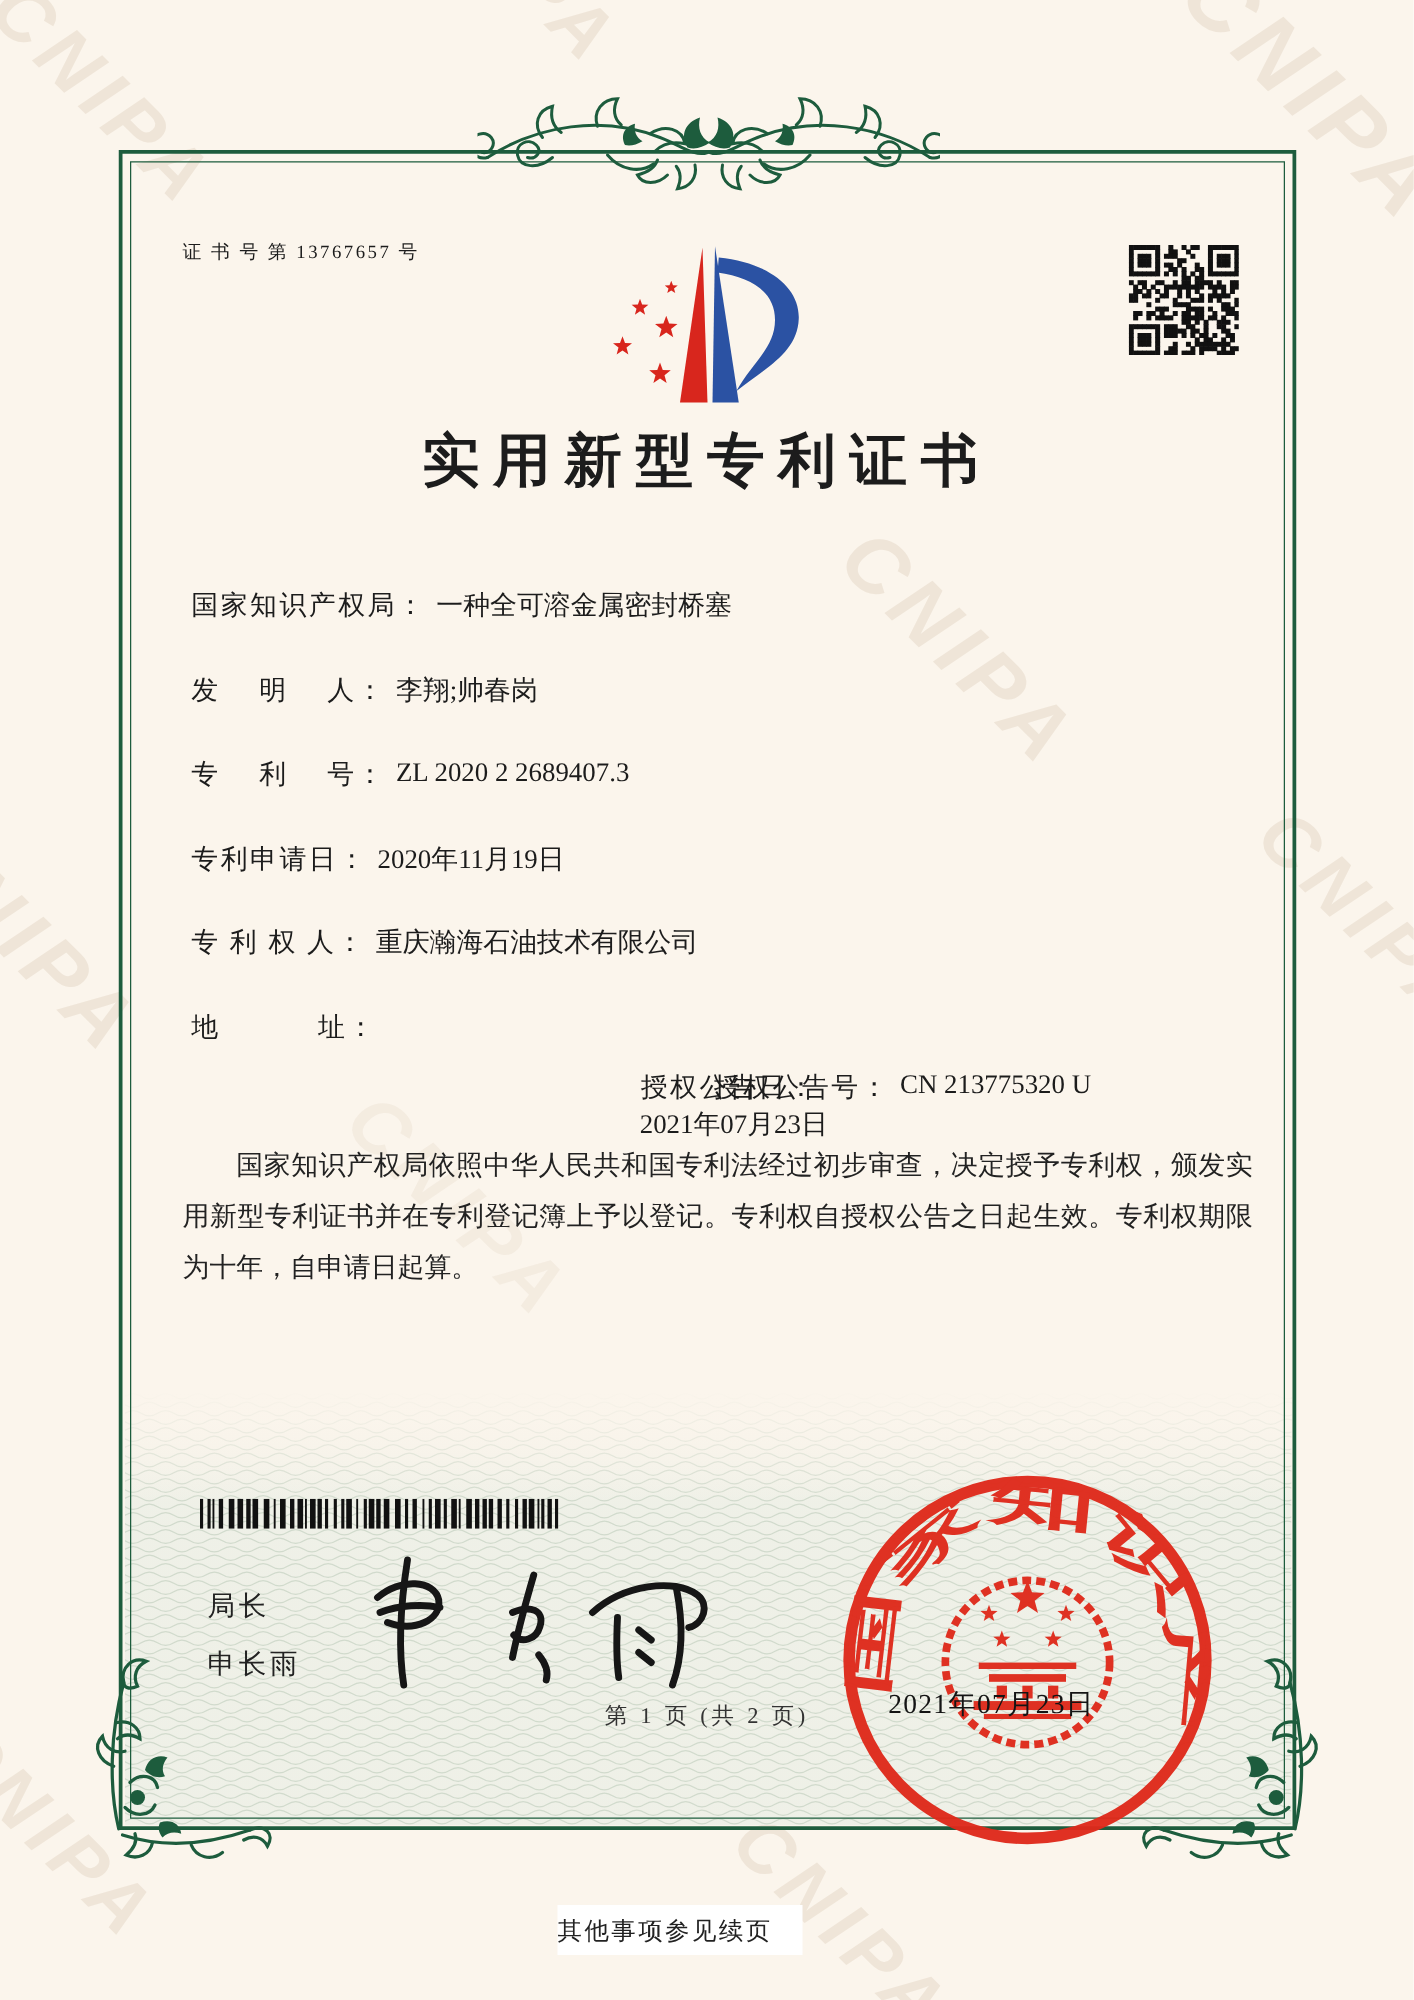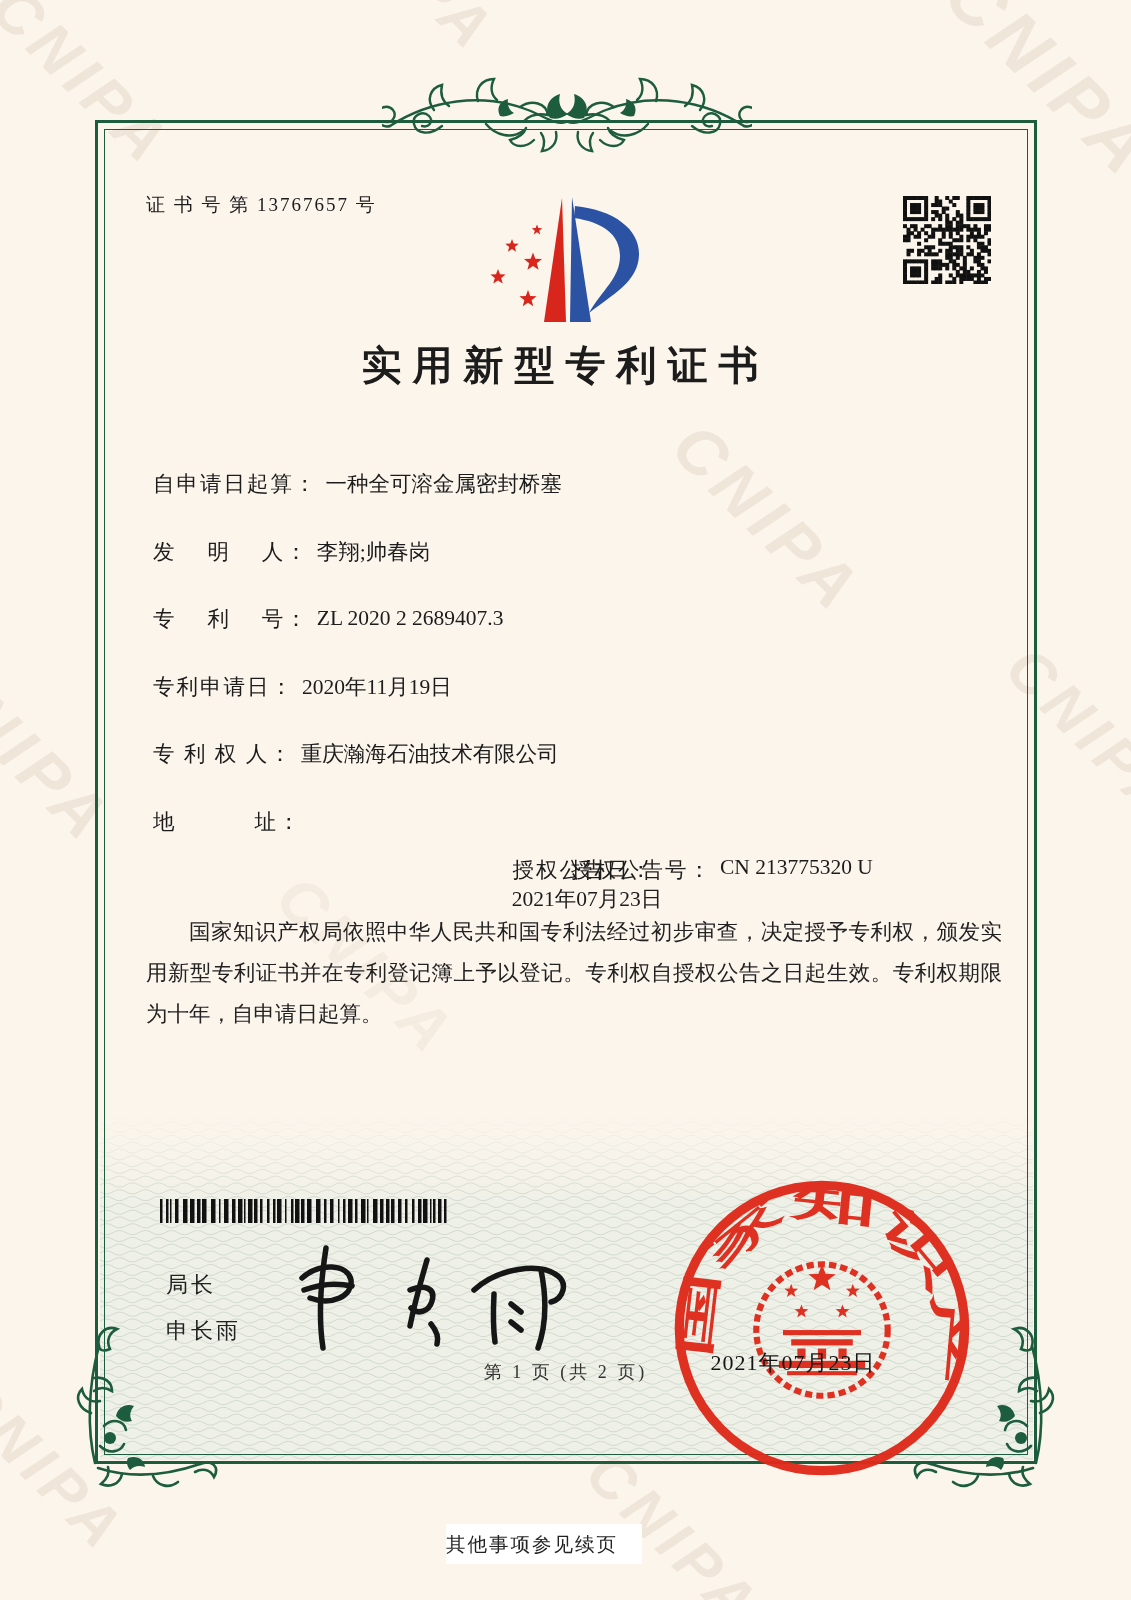--- a/index.html
+++ b/index.html
@@ -32,25 +32,25 @@
     border:3.5px solid #1d5c3d;z-index:3;}
   .border-inner{position:absolute;left:104px;top:129px;width:922px;height:1324px;
     border:1.5px solid #1d5c3d;z-index:3;}
   .orn{position:absolute;z-index:4;}
   
   .waves-wrap{position:absolute;left:100px;top:1112px;width:933px;height:348px;z-index:2;
     background:linear-gradient(180deg,rgba(238,240,231,0) 0%,rgba(238,240,231,.95) 26%,rgba(238,240,231,.95) 100%);}
   .waves-fade{position:absolute;left:0;top:0;width:100%;height:90px;
     background:linear-gradient(180deg,#fbf5ec 0%,rgba(251,245,236,0) 100%);}
   
-  .cert-no{position:absolute;left:146px;top:192px;font-size:19px;letter-spacing:2px;z-index:5;}
+  .cert-no{position:absolute;left:146px;top:192px;font-size:15px;letter-spacing:2px;z-index:5;}
   .logo{position:absolute;left:470px;top:182px;z-index:5;}
   .qr{position:absolute;left:903px;top:196px;z-index:5;}
   .title{position:absolute;left:0;top:338px;width:100%;text-align:center;
-    font-size:40px;font-weight:bold;letter-spacing:11px;z-index:5;}
+    font-size:46px;font-weight:bold;letter-spacing:11px;z-index:5;}
   
   .fields{position:absolute;left:153px;top:450px;width:860px;z-index:5;font-size:21.5px;}
   .frow{height:67.5px;display:flex;align-items:center;position:relative;}
   .flabel{letter-spacing:2px;white-space:pre;}
   .fvalue{margin-left:8px;white-space:pre;}
   .grant-row{height:56px;flex-direction:column;}
   .grant-second{position:absolute;left:418px;display:flex;}
   
   .paras{position:absolute;left:146px;top:912px;width:856px;z-index:5;
     font-size:21.5px;line-height:41px;text-align:justify;color:#222;}
@@ -522,21 +522,21 @@
       <rect x="70.40" y="84.48" width="4" height="4" fill="#111"></rect>
       <rect x="73.92" y="84.48" width="4" height="4" fill="#111"></rect>
       <rect x="77.44" y="84.48" width="4" height="4" fill="#111"></rect>
       <rect x="80.96" y="84.48" width="4" height="4" fill="#111"></rect>
     </svg>
 
   <div class="title">实用新型专利证书</div>
 
   <div class="fields">
     <div class="frow">
-      <span class="flabel">自申请日起算：</span>
+      <span class="flabel">国家知识产权局：</span>
       <span class="fvalue">一种全可溶金属密封桥塞</span>
     </div>
     <div class="frow">
       <span class="flabel">发　 明　 人：</span>
       <span class="fvalue">李翔;帅春岗</span>
     </div>
     <div class="frow">
       <span class="flabel">专　 利　 号：</span>
       <span class="fvalue">ZL 2020 2 2689407.3</span>
     </div>

